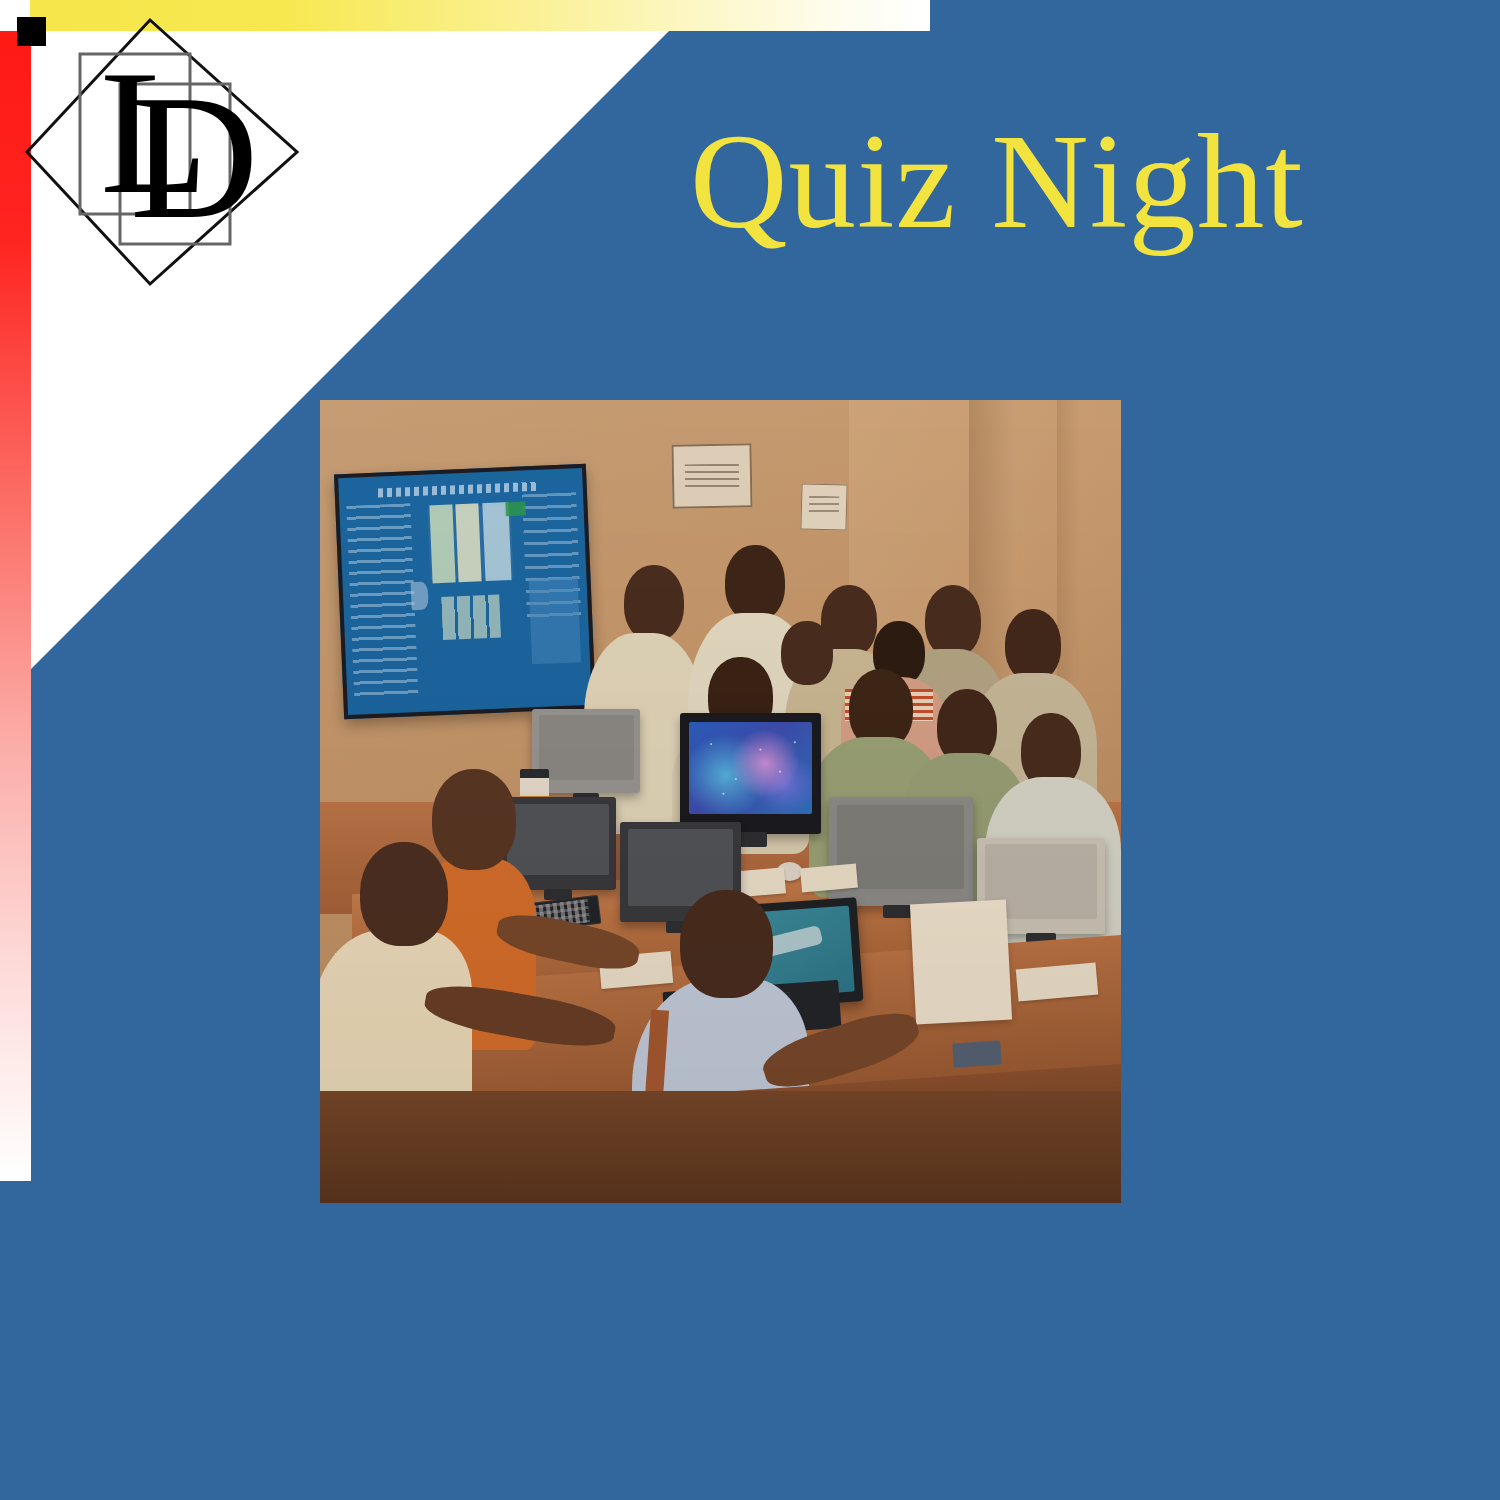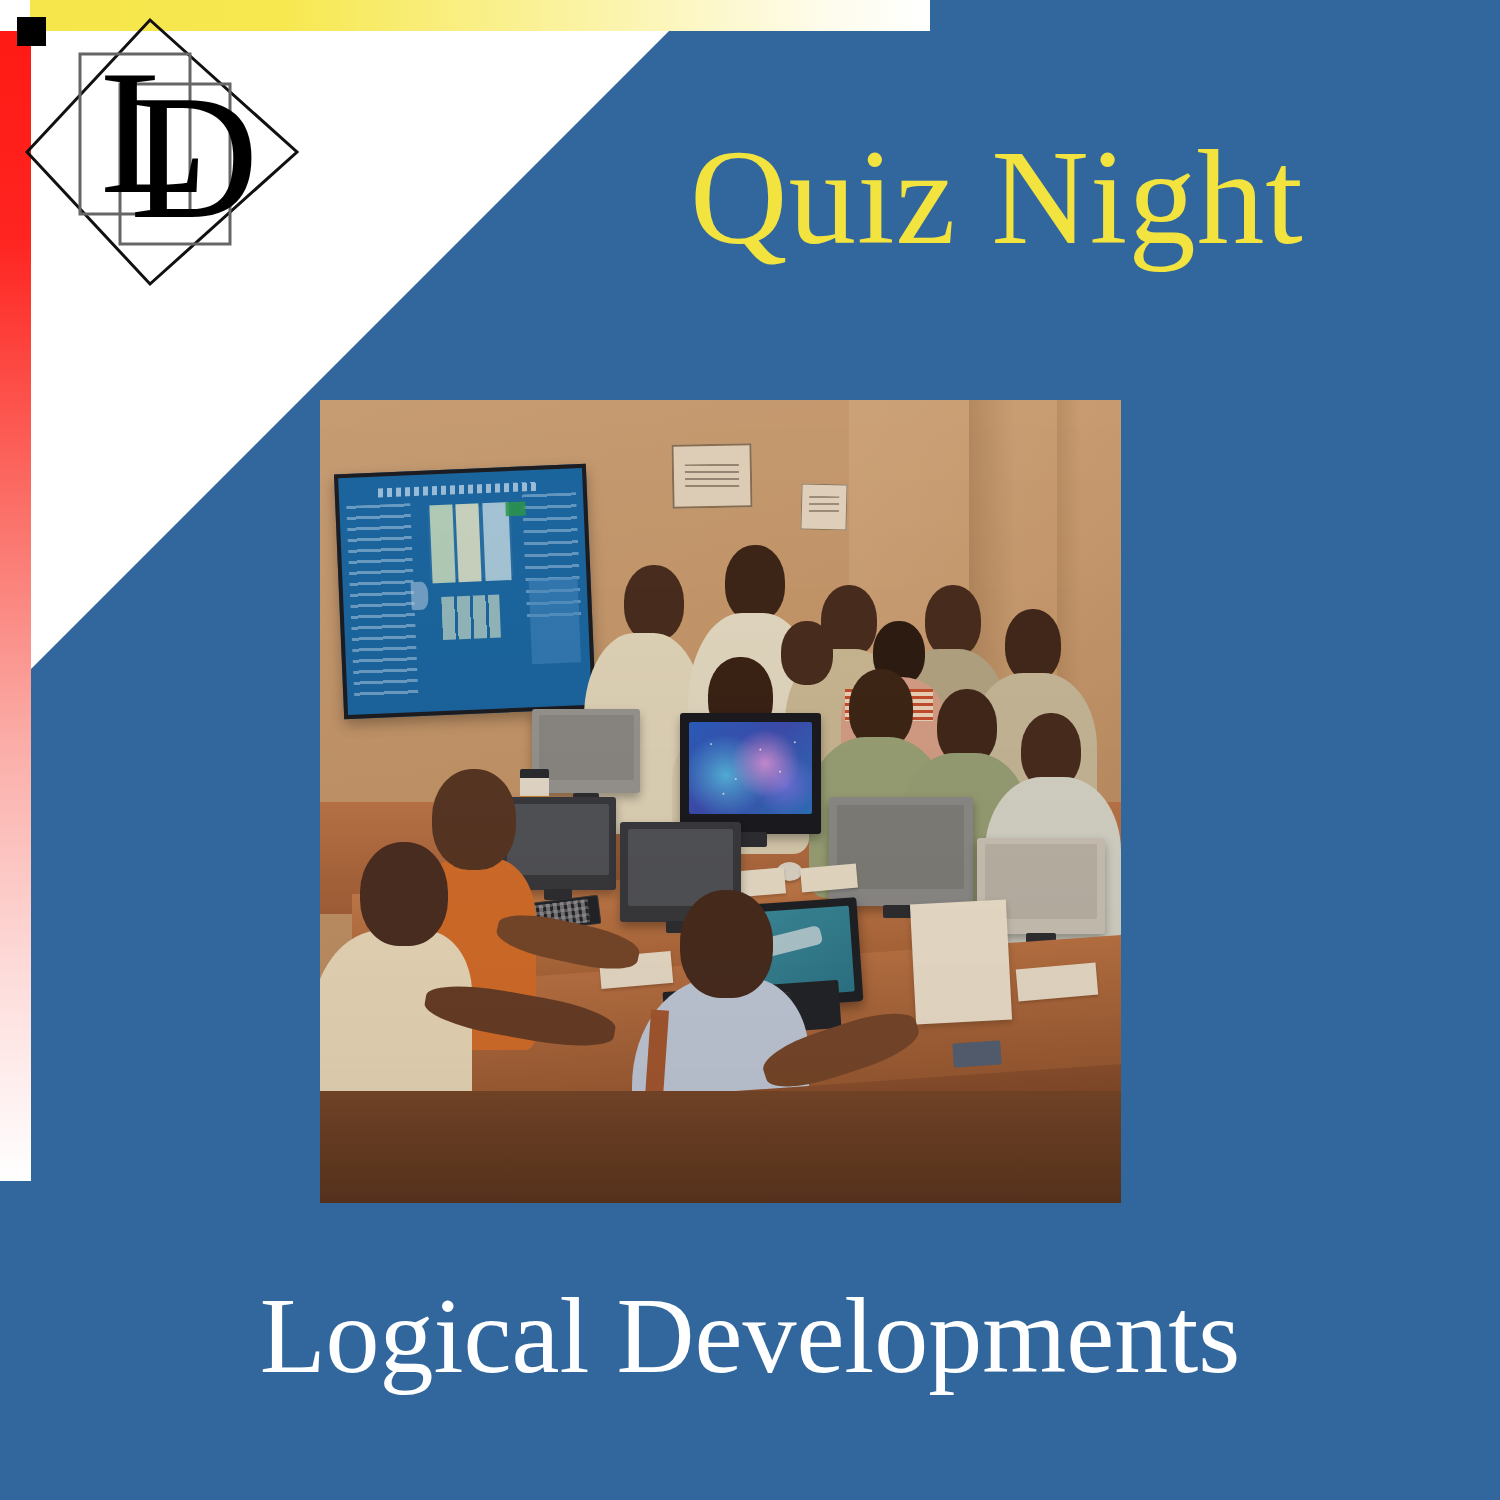--- a/index.html
+++ b/index.html
@@ -39,21 +39,21 @@
   }
 
   
   .logo{
     position:absolute;left:22px;top:12px;width:290px;height:290px;
   }
   .logo svg{display:block;width:290px;height:290px;}
 
   
   .title{
-    position:absolute;left:690px;top:130px;
+    position:absolute;left:690px;top:114px;
     color:#F2E33F;
     font-size:135px;
     line-height:1.0;
     letter-spacing:1px;
     white-space:nowrap;
     font-family:"Liberation Serif", serif;
   }
 
   
   .photo{
@@ -400,15 +400,14 @@
       <div class="fg-arm"></div>
       <div class="fg-legs"></div>
 
       <div class="desk-edge"></div>
       <div class="floor"></div>
 
       <div class="photo-grade"></div>
     </div>
   </div>
 
-  <div class="caption">Logical Developments</div>
 
 </div>
 
 </body></html>

